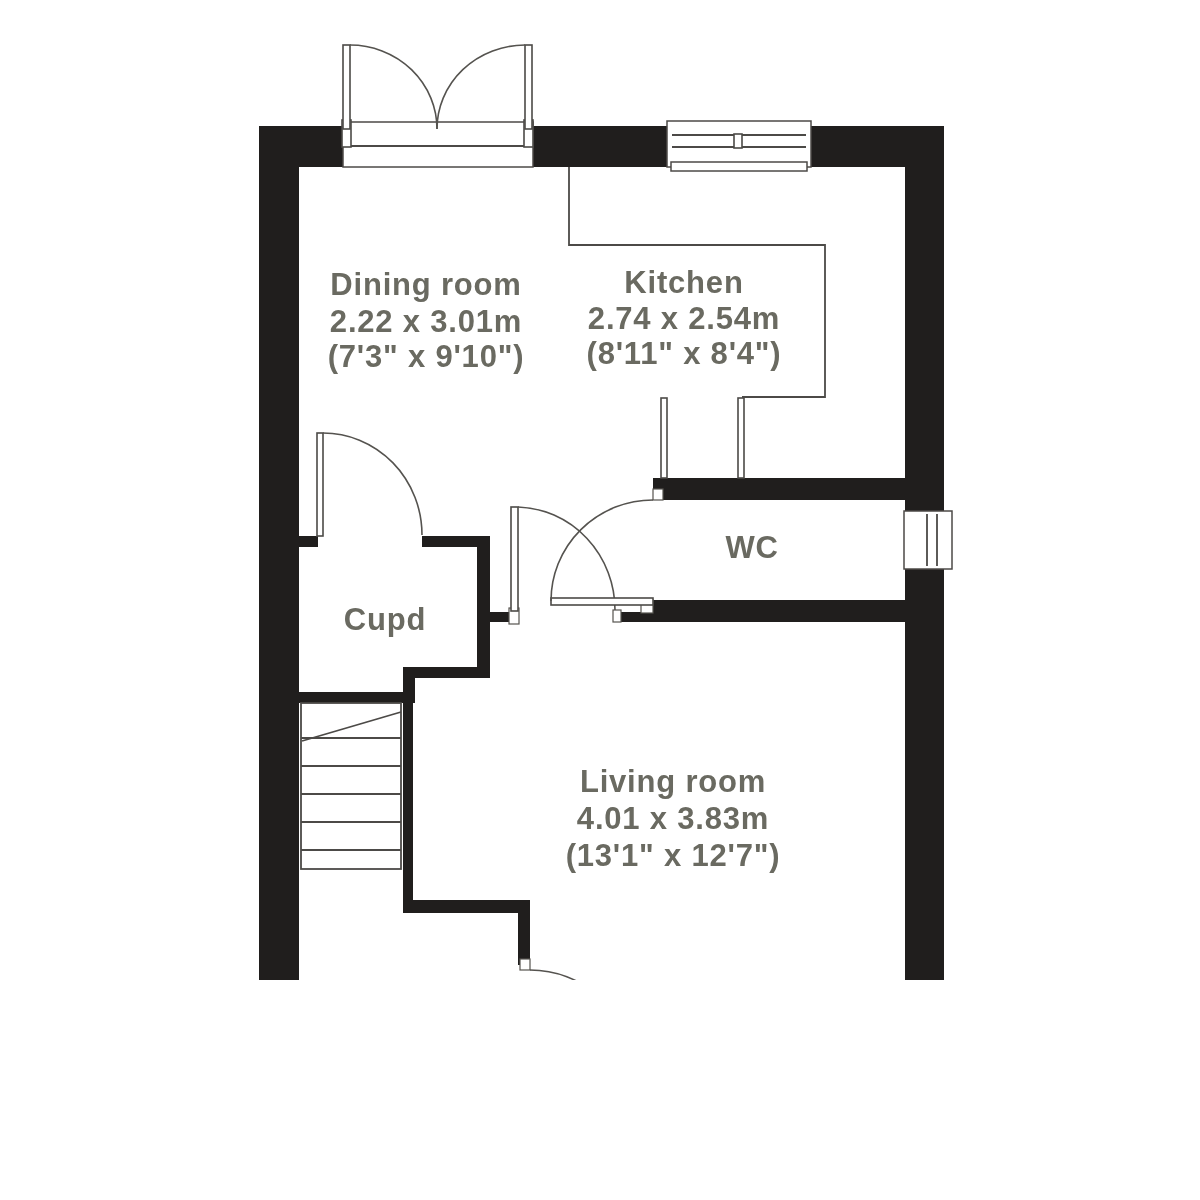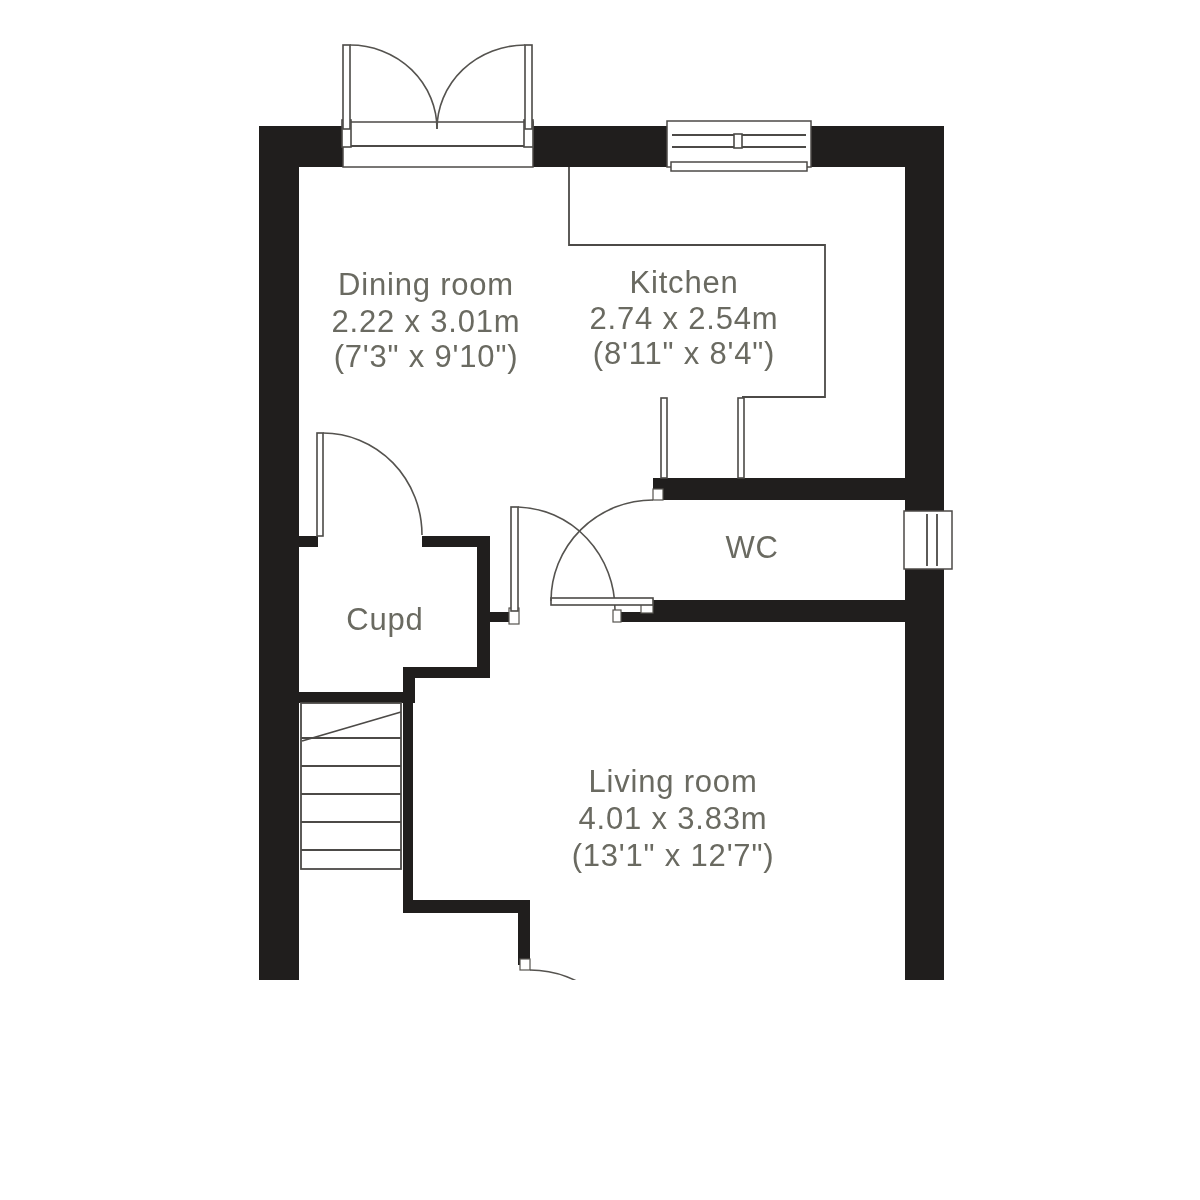--- a/index.html
+++ b/index.html
@@ -1,17 +1,17 @@
 <!DOCTYPE html>
 <html><head>
 <meta charset="utf-8">
 <style>
   html,body{margin:0;padding:0;background:#ffffff;}
   .stage{position:relative;width:1200px;height:980px;background:#ffffff;overflow:hidden;
-         font-family:"Liberation Sans", sans-serif;}
+         font-family:"Liberation Sans", sans-serif;font-weight:bold;}
   svg{position:absolute;inset:0;}
   .wall{fill:#201e1d;stroke:none;}
   .opening{fill:#ffffff;stroke:#4c4a47;stroke-width:1.5;}
   .notch{fill:#ffffff;stroke:#56544f;stroke-width:1.2;}
   .leaf{fill:#ffffff;stroke:#4c4a47;stroke-width:1.6;}
   .thin{fill:none;stroke:#4c4a47;stroke-width:1.8;}
   .arc{fill:none;stroke:#55534f;stroke-width:1.6;}
   .roomtext{fill:#6a6a61;font-size:31px;letter-spacing:0.8px;}
 </style>
 </head>

